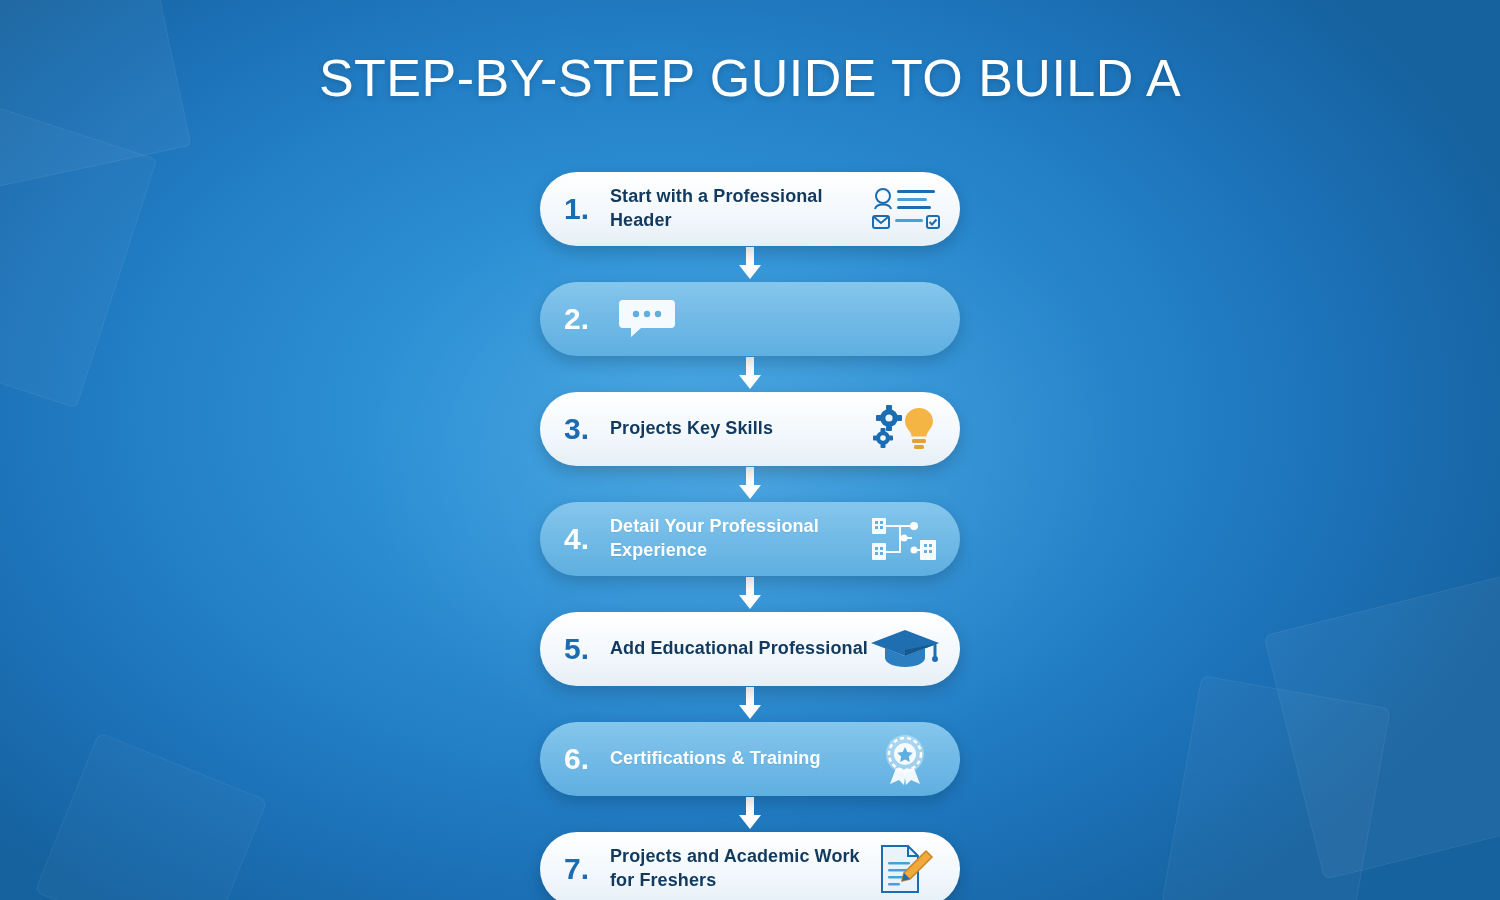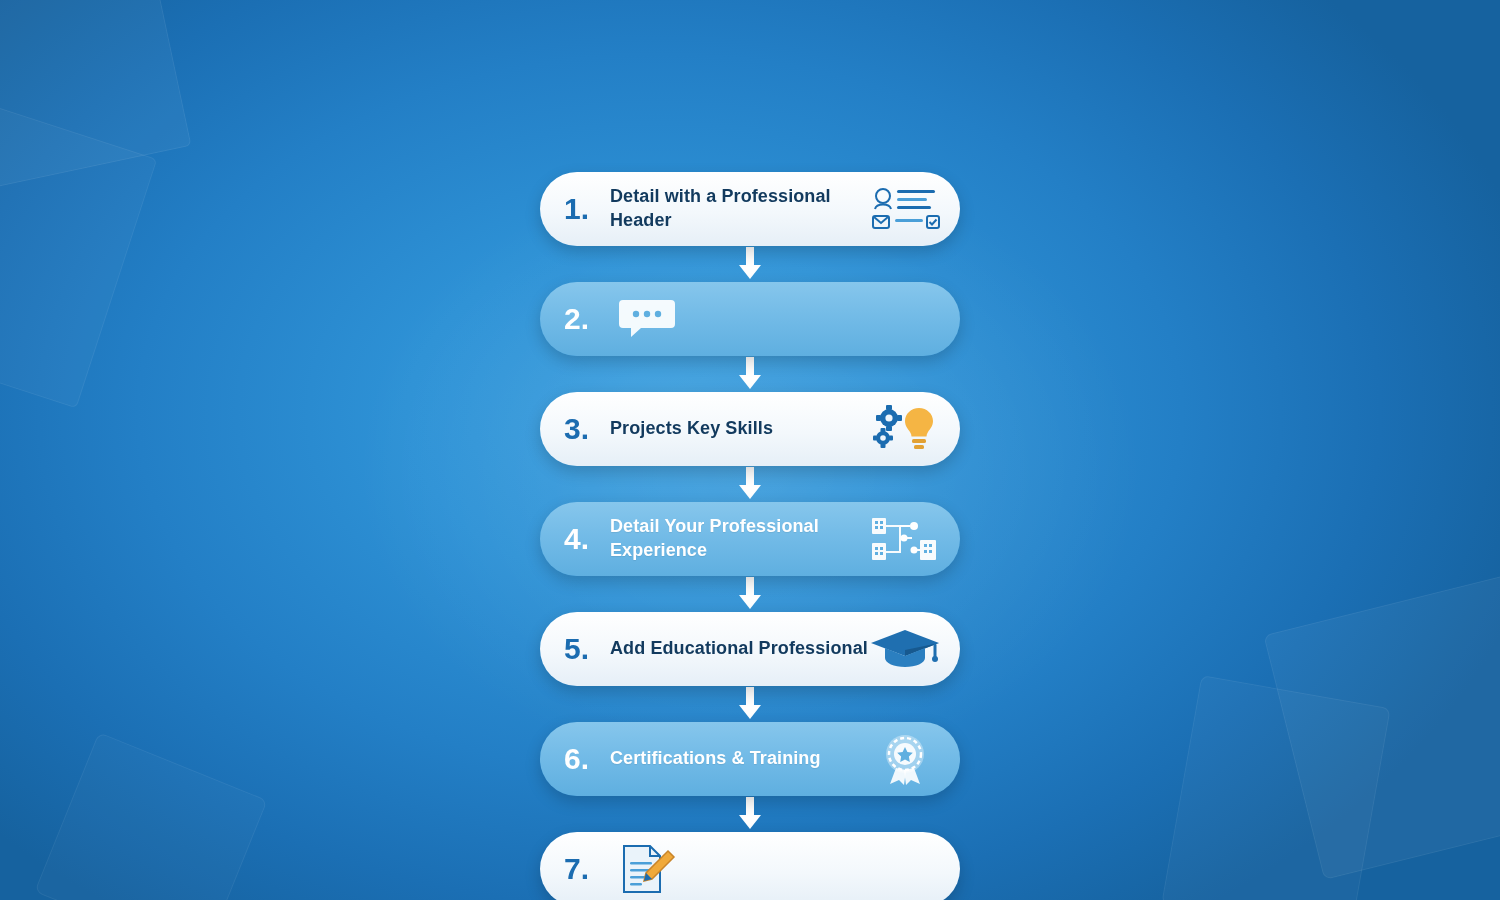--- a/index.html
+++ b/index.html
@@ -133,28 +133,29 @@
 <div class="canvas">
 
   <div class="deco deco-1"></div>
   <div class="deco deco-2"></div>
   <div class="deco deco-3"></div>
   <div class="deco deco-4"></div>
   <div class="deco deco-5"></div>
   <div class="glow"></div>
 
   <h1 class="title">
+    <span class="line">STEP-BY-STEP GUIDE TO BUILD A</span>
   </h1>
 
   <div class="flow">
 
     <div class="step-wrap">
       <div class="step light">
         <div class="num">1.</div>
-        <div class="label">Detail with a Professional Header</div>
+        <div class="label">Start with a Professional Header</div>
         <div class="icon">
           <svg width="72" height="48" viewBox="0 0 72 48">
             <circle cx="14" cy="11" r="7" fill="none" stroke="#1b6cb0" stroke-width="2"></circle>
             <path d="M6 24c1.5-6 14.5-6 16 0" fill="none" stroke="#1b6cb0" stroke-width="2"></path>
             <rect x="28" y="5" width="38" height="3" rx="1.5" fill="#1b6cb0"></rect>
             <rect x="28" y="13" width="30" height="3" rx="1.5" fill="#4a9fd8"></rect>
             <rect x="28" y="21" width="34" height="3" rx="1.5" fill="#1b6cb0"></rect>
             <rect x="4" y="31" width="16" height="12" rx="2" fill="none" stroke="#1b6cb0" stroke-width="2"></rect>
             <path d="M5 32l7 6 7-6" fill="none" stroke="#1b6cb0" stroke-width="2"></path>
             <rect x="26" y="34" width="28" height="3" rx="1.5" fill="#4a9fd8"></rect>
@@ -322,20 +323,21 @@
     <div class="arrow">
       <svg width="28" height="34" viewBox="0 0 28 34">
         <rect x="10" y="0" width="8" height="20" fill="#ffffff"></rect>
         <path d="M3 18 L14 32 L25 18 Z" fill="#ffffff"></path>
       </svg>
     </div>
 
     <div class="step-wrap">
       <div class="step light">
         <div class="num">7.</div>
+        <div class="label">Projects and Academic Work for Freshers</div>
         <div class="icon">
           <svg width="62" height="52" viewBox="0 0 62 52">
             <path d="M8 3h26l10 10v36H8z" fill="#eaf3fa" stroke="#1b6cb0" stroke-width="2"></path>
             <path d="M34 3v10h10" fill="none" stroke="#1b6cb0" stroke-width="2"></path>
             <g fill="#4a9fd8">
               <rect x="14" y="19" width="22" height="2.6" rx="1.3"></rect>
               <rect x="14" y="26" width="22" height="2.6" rx="1.3"></rect>
               <rect x="14" y="33" width="16" height="2.6" rx="1.3"></rect>
               <rect x="14" y="40" width="12" height="2.6" rx="1.3"></rect>
             </g>

